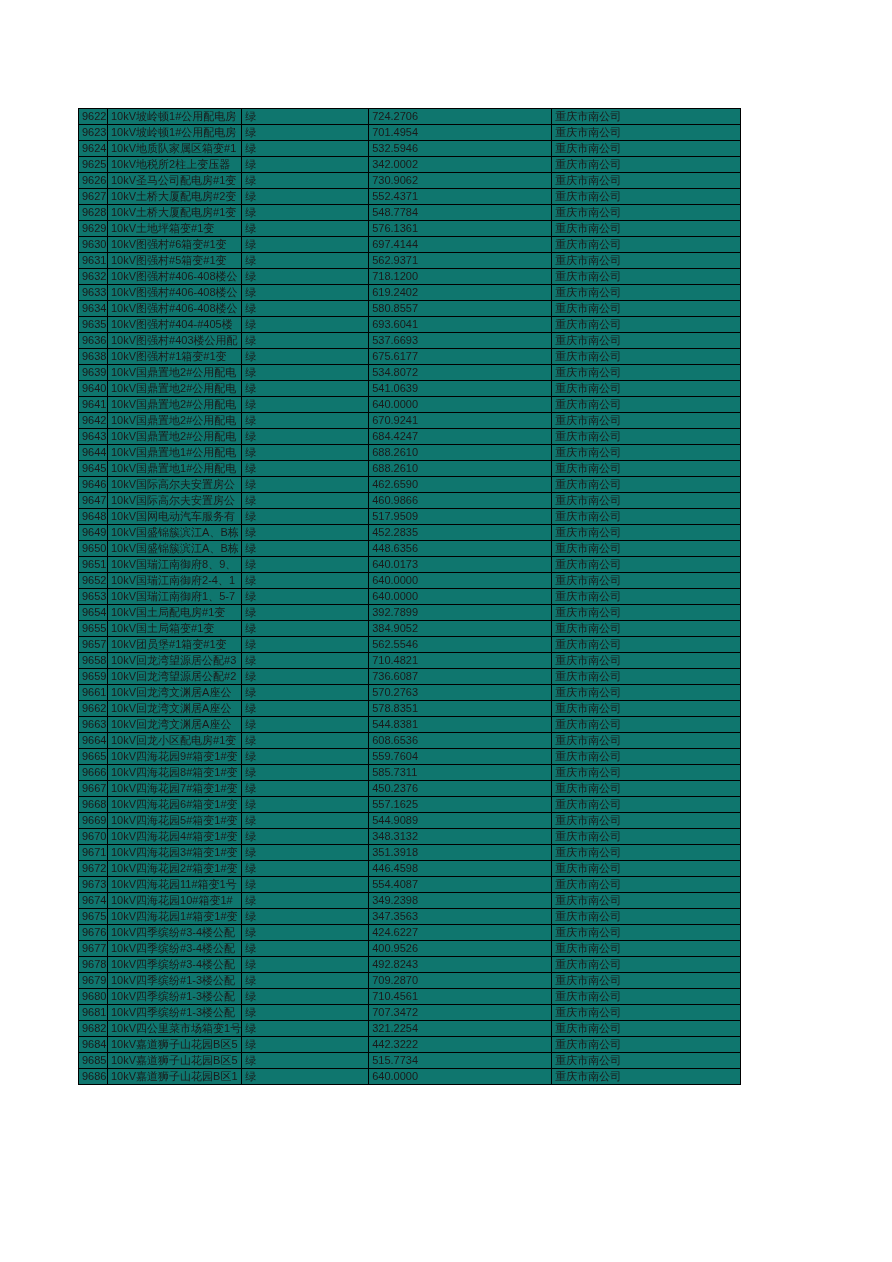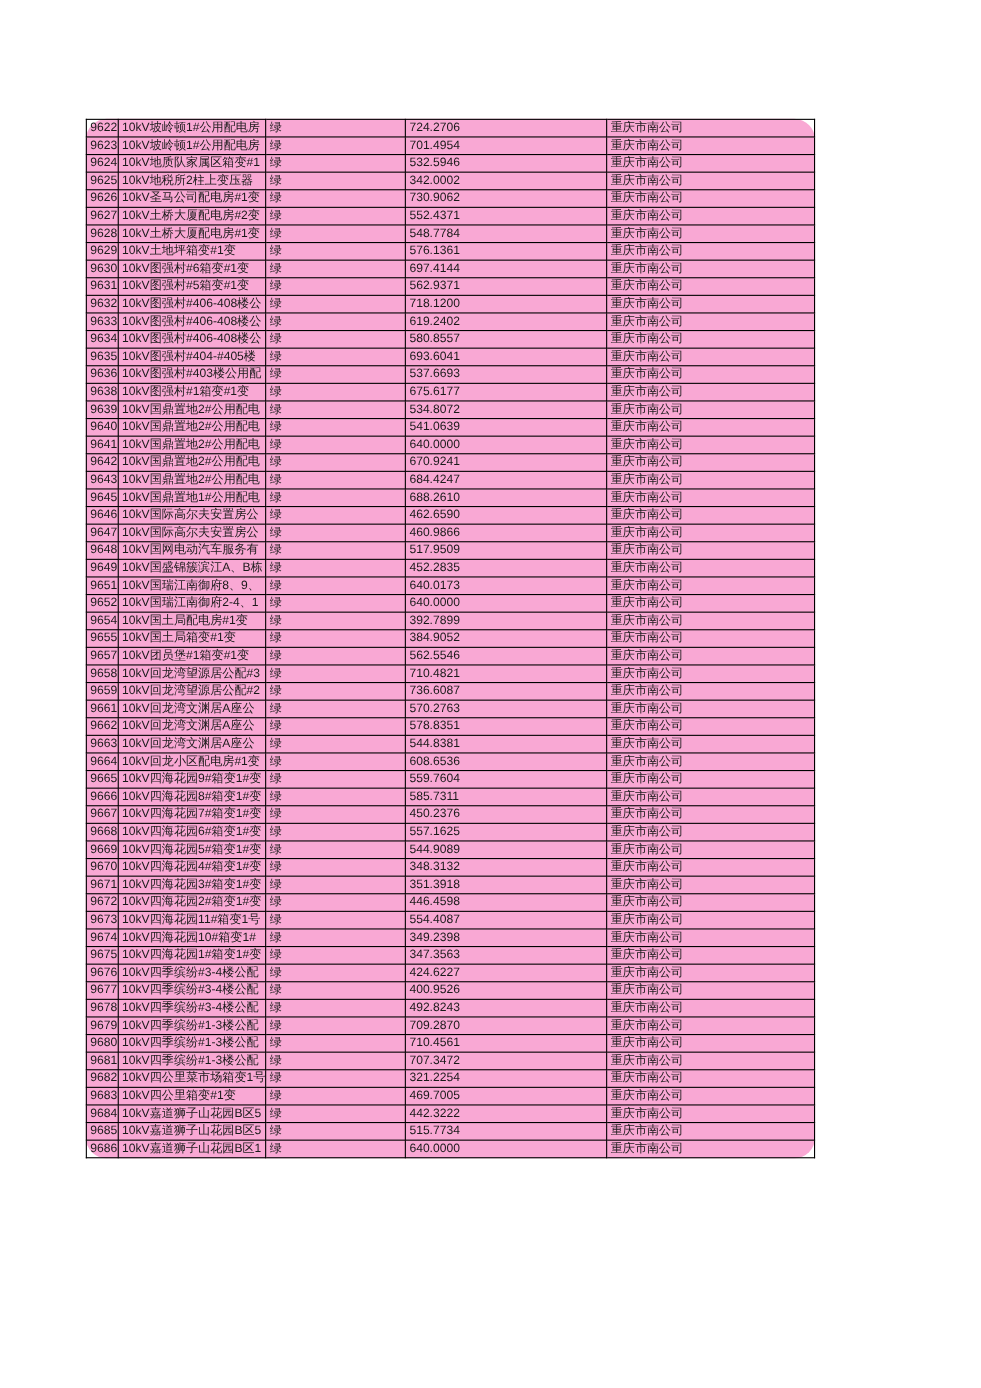--- a/index.html
+++ b/index.html
@@ -12,22 +12,21 @@
     font-family: "Liberation Sans", "DejaVu Sans", sans-serif;
   }
   .sheet {
     position: absolute;
     left: 78px;
     top: 108px;
   }
   table.grid {
     border-collapse: collapse;
     table-layout: fixed;
-    background: #f9a8d4;
-    border-radius: 19px;
+    background: #0f766e;
   }
   table.grid td {
     border: 1px solid #000000;
     height: 15px;
     padding: 0 0 0 3px;
     font-size: 11px;
     line-height: 15px;
     color: #1a1a1a;
     white-space: nowrap;
     overflow: hidden;
@@ -186,20 +185,27 @@
           <td class="col-company">重庆市南公司</td>
         </tr>
         <tr>
           <td class="col-id">9643</td>
           <td class="col-name">10kV国鼎置地2#公用配电</td>
           <td class="col-status">绿</td>
           <td class="col-value">684.4247</td>
           <td class="col-company">重庆市南公司</td>
         </tr>
         <tr>
+          <td class="col-id">9644</td>
+          <td class="col-name">10kV国鼎置地1#公用配电</td>
+          <td class="col-status">绿</td>
+          <td class="col-value">688.2610</td>
+          <td class="col-company">重庆市南公司</td>
+        </tr>
+        <tr>
           <td class="col-id">9645</td>
           <td class="col-name">10kV国鼎置地1#公用配电</td>
           <td class="col-status">绿</td>
           <td class="col-value">688.2610</td>
           <td class="col-company">重庆市南公司</td>
         </tr>
         <tr>
           <td class="col-id">9646</td>
           <td class="col-name">10kV国际高尔夫安置房公</td>
           <td class="col-status">绿</td>
@@ -221,34 +227,48 @@
           <td class="col-company">重庆市南公司</td>
         </tr>
         <tr>
           <td class="col-id">9649</td>
           <td class="col-name">10kV国盛锦簇滨江A、B栋</td>
           <td class="col-status">绿</td>
           <td class="col-value">452.2835</td>
           <td class="col-company">重庆市南公司</td>
         </tr>
         <tr>
+          <td class="col-id">9650</td>
+          <td class="col-name">10kV国盛锦簇滨江A、B栋</td>
+          <td class="col-status">绿</td>
+          <td class="col-value">448.6356</td>
+          <td class="col-company">重庆市南公司</td>
+        </tr>
+        <tr>
           <td class="col-id">9651</td>
           <td class="col-name">10kV国瑞江南御府8、9、</td>
           <td class="col-status">绿</td>
           <td class="col-value">640.0173</td>
           <td class="col-company">重庆市南公司</td>
         </tr>
         <tr>
           <td class="col-id">9652</td>
           <td class="col-name">10kV国瑞江南御府2-4、1</td>
           <td class="col-status">绿</td>
           <td class="col-value">640.0000</td>
           <td class="col-company">重庆市南公司</td>
         </tr>
         <tr>
+          <td class="col-id">9653</td>
+          <td class="col-name">10kV国瑞江南御府1、5-7</td>
+          <td class="col-status">绿</td>
+          <td class="col-value">640.0000</td>
+          <td class="col-company">重庆市南公司</td>
+        </tr>
+        <tr>
           <td class="col-id">9654</td>
           <td class="col-name">10kV国土局配电房#1变</td>
           <td class="col-status">绿</td>
           <td class="col-value">392.7899</td>
           <td class="col-company">重庆市南公司</td>
         </tr>
         <tr>
           <td class="col-id">9655</td>
           <td class="col-name">10kV国土局箱变#1变</td>
           <td class="col-status">绿</td>
@@ -421,27 +441,20 @@
           <td class="col-name">10kV四季缤纷#1-3楼公配</td>
           <td class="col-status">绿</td>
           <td class="col-value">707.3472</td>
           <td class="col-company">重庆市南公司</td>
         </tr>
         <tr>
           <td class="col-id">9682</td>
           <td class="col-name">10kV四公里菜市场箱变1号</td>
           <td class="col-status">绿</td>
           <td class="col-value">321.2254</td>
-          <td class="col-company">重庆市南公司</td>
-        </tr>
-        <tr>
-          <td class="col-id">9683</td>
-          <td class="col-name">10kV四公里箱变#1变</td>
-          <td class="col-status">绿</td>
-          <td class="col-value">469.7005</td>
           <td class="col-company">重庆市南公司</td>
         </tr>
         <tr>
           <td class="col-id">9684</td>
           <td class="col-name">10kV嘉道狮子山花园B区5</td>
           <td class="col-status">绿</td>
           <td class="col-value">442.3222</td>
           <td class="col-company">重庆市南公司</td>
         </tr>
         <tr>

